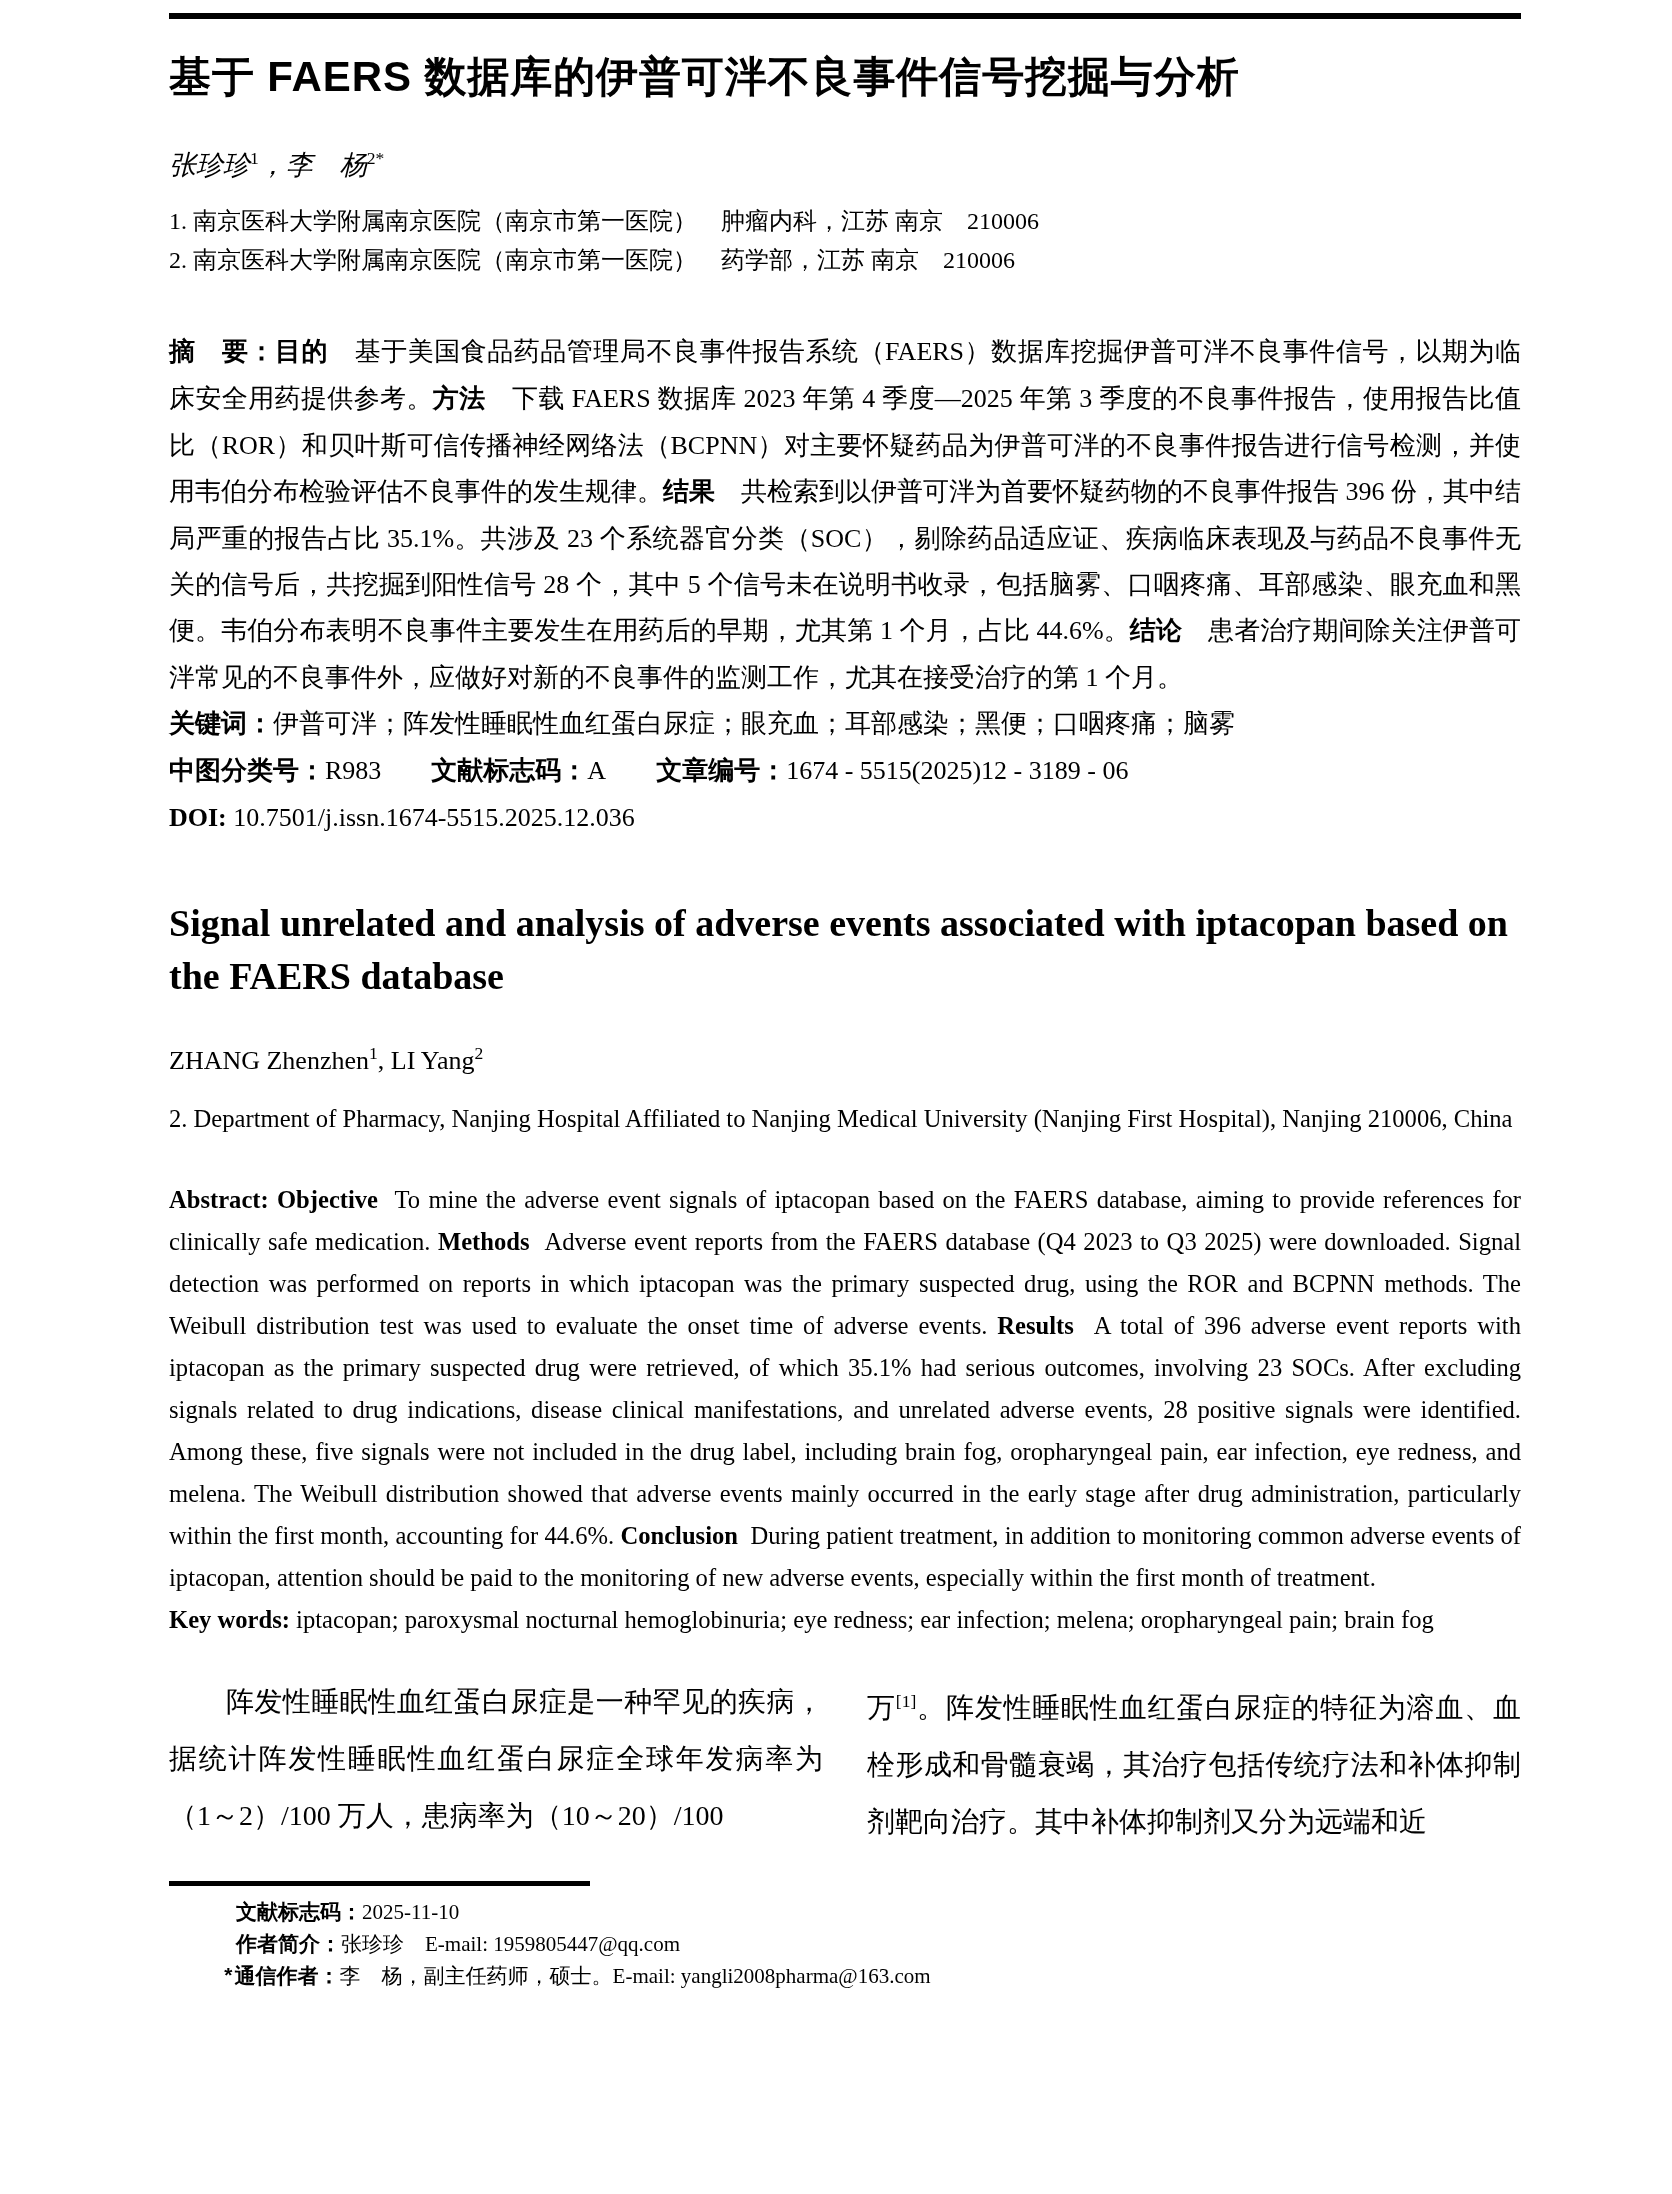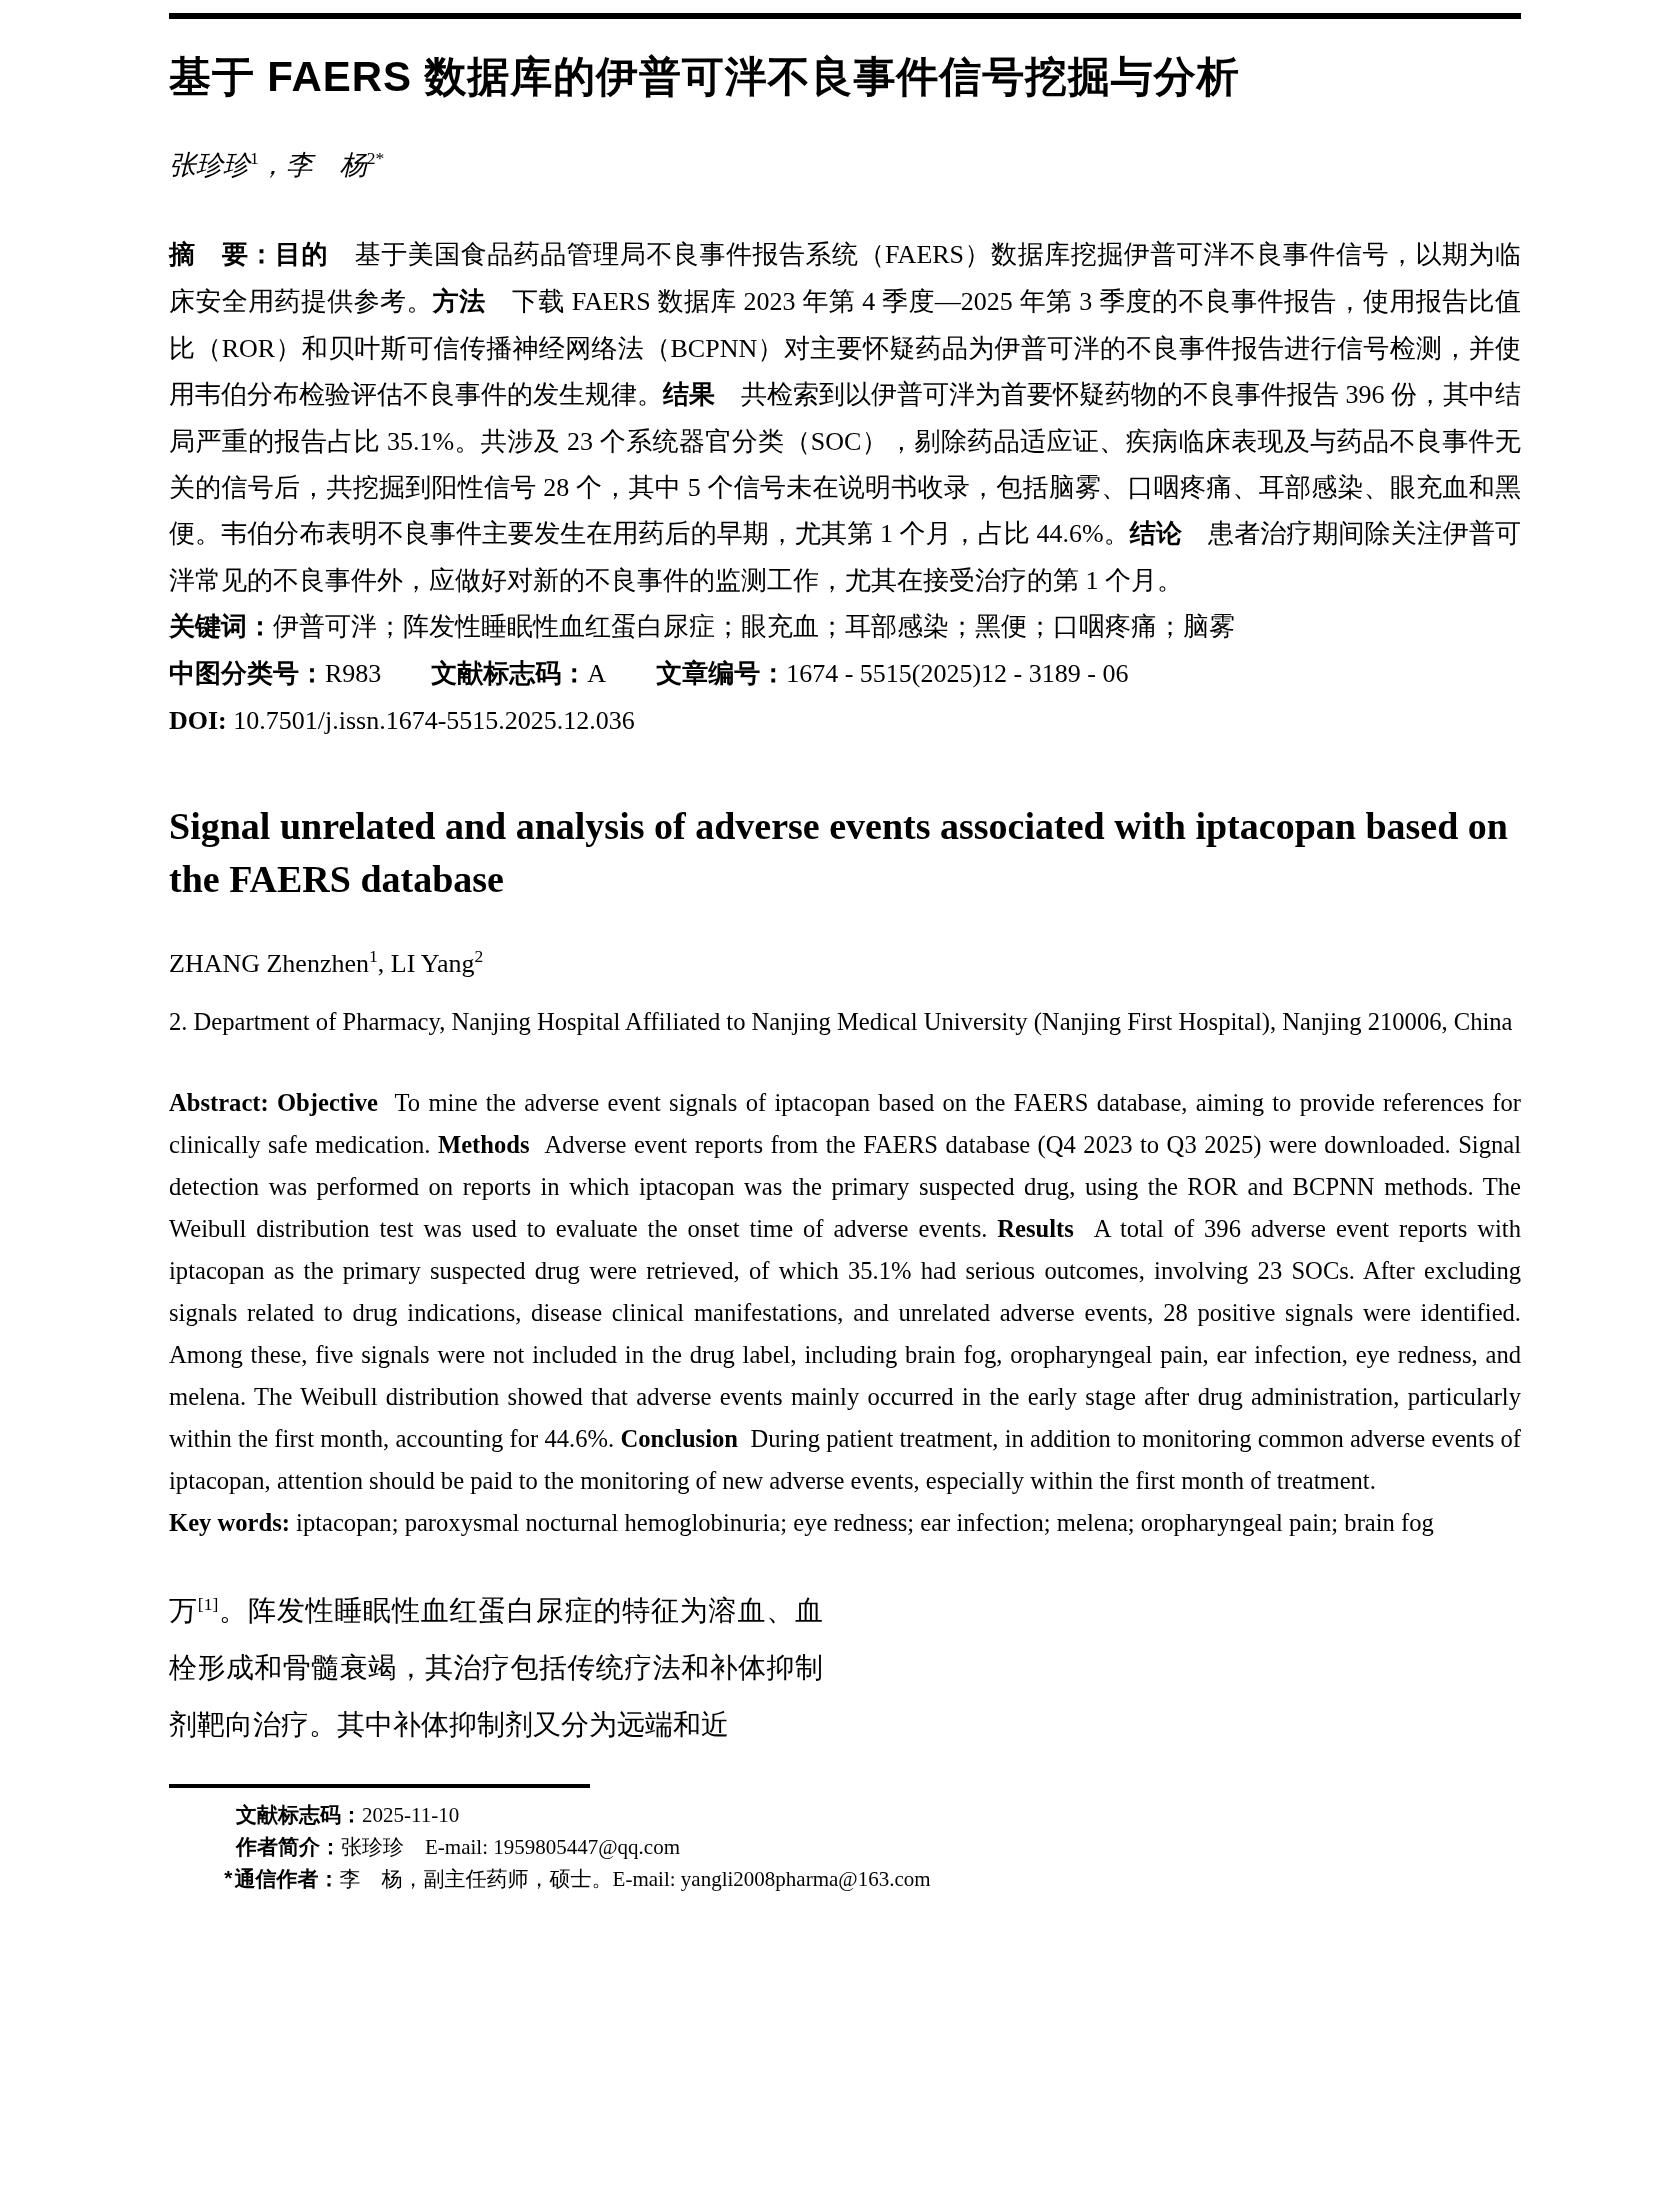--- a/index.html
+++ b/index.html
@@ -51,20 +51,24 @@
   <div class="content">
 
     <div class="hrule"></div>
 
     <div class="title-cn">基于 FAERS 数据库的伊普可泮不良事件信号挖掘与分析</div>
 
     <div class="authors-cn">
       <span>张珍珍</span><sup>1</sup><span>，李　杨</span><sup>2*</sup>
     </div>
 
+    <div class="affils-cn">
+      <div>1. 南京医科大学附属南京医院（南京市第一医院）　肿瘤内科，江苏 南京　210006</div>
+      <div>2. 南京医科大学附属南京医院（南京市第一医院）　药学部，江苏 南京　210006</div>
+    </div>
 
     <div class="abs-cn">
       <p><span class="blk">摘　要：</span><span class="blk">目的</span><span>　基于美国食品药品管理局不良事件报告系统（FAERS）数据库挖掘伊普可泮不良事件信号，以期为临床安全用药提供参考。</span><span class="blk">方法</span><span>　下载 FAERS 数据库 2023 年第 4 季度—2025 年第 3 季度的不良事件报告，使用报告比值比（ROR）和贝叶斯可信传播神经网络法（BCPNN）对主要怀疑药品为伊普可泮的不良事件报告进行信号检测，并使用韦伯分布检验评估不良事件的发生规律。</span><span class="blk">结果</span><span>　共检索到以伊普可泮为首要怀疑药物的不良事件报告 396 份，其中结局严重的报告占比 35.1%。共涉及 23 个系统器官分类（SOC），剔除药品适应证、疾病临床表现及与药品不良事件无关的信号后，共挖掘到阳性信号 28 个，其中 5 个信号未在说明书收录，包括脑雾、口咽疼痛、耳部感染、眼充血和黑便。韦伯分布表明不良事件主要发生在用药后的早期，尤其第 1 个月，占比 44.6%。</span><span class="blk">结论</span><span>　患者治疗期间除关注伊普可泮常见的不良事件外，应做好对新的不良事件的监测工作，尤其在接受治疗的第 1 个月。</span></p>
       <p><span class="blk">关键词：</span><span>伊普可泮；阵发性睡眠性血红蛋白尿症；眼充血；耳部感染；黑便；口咽疼痛；脑雾</span></p>
       <p class="class-line"><span class="blk">中图分类号：</span><span class="gap">R983</span><span class="blk">文献标志码：</span><span class="gap">A</span><span class="blk">文章编号：</span><span>1674 - 5515(2025)12 - 3189 - 06</span></p>
       <p class="doi-line"><b>DOI:</b><span> 10.7501/j.issn.1674-5515.2025.12.036</span></p>
     </div>
 
     <div class="title-en">Signal unrelated and analysis of adverse events associated with iptacopan based on the FAERS database</div>
 
@@ -75,20 +79,21 @@
     <div class="affils-en">
       <div class="aff">2. Department of Pharmacy, Nanjing Hospital Affiliated to Nanjing Medical University (Nanjing First Hospital), Nanjing 210006, China</div>
     </div>
 
     <div class="abs-en">
       <p><b>Abstract: Objective</b><span>&nbsp;&nbsp;To mine the adverse event signals of iptacopan based on the FAERS database, aiming to provide references for clinically safe medication. </span><b>Methods</b><span>&nbsp;&nbsp;Adverse event reports from the FAERS database (Q4 2023 to Q3 2025) were downloaded. Signal detection was performed on reports in which iptacopan was the primary suspected drug, using the ROR and BCPNN methods. The Weibull distribution test was used to evaluate the onset time of adverse events. </span><b>Results</b><span>&nbsp;&nbsp;A total of 396 adverse event reports with iptacopan as the primary suspected drug were retrieved, of which 35.1% had serious outcomes, involving 23 SOCs. After excluding signals related to drug indications, disease clinical manifestations, and unrelated adverse events, 28 positive signals were identified. Among these, five signals were not included in the drug label, including brain fog, oropharyngeal pain, ear infection, eye redness, and melena. The Weibull distribution showed that adverse events mainly occurred in the early stage after drug administration, particularly within the first month, accounting for 44.6%. </span><b>Conclusion</b><span>&nbsp;&nbsp;During patient treatment, in addition to monitoring common adverse events of iptacopan, attention should be paid to the monitoring of new adverse events, especially within the first month of treatment.</span></p>
       <p><b>Key words:</b><span> iptacopan; paroxysmal nocturnal hemoglobinuria; eye redness; ear infection; melena; oropharyngeal pain; brain fog</span></p>
     </div>
 
     <div class="bodycols">
+      <div class="col">　　阵发性睡眠性血红蛋白尿症是一种罕见的疾病，据统计阵发性睡眠性血红蛋白尿症全球年发病率为（1～2）/100 万人，患病率为（10～20）/100</div>
       <div class="col"><span>万</span><sup>[1]</sup><span>。阵发性睡眠性血红蛋白尿症的特征为溶血、血栓形成和骨髓衰竭，其治疗包括传统疗法和补体抑制剂靶向治疗。其中补体抑制剂又分为远端和近</span></div>
     </div>
 
     <div class="fnrule"></div>
     <div class="footnotes">
       <div class="fl"><span class="blk">文献标志码：</span><span>2025-11-10</span></div>
       <div class="fl"><span class="blk">作者简介：</span><span>张珍珍　E-mail: 1959805447@qq.com</span></div>
       <div class="fl star"><span class="blk">*通信作者：</span><span>李　杨，副主任药师，硕士。E-mail: yangli2008pharma@163.com</span></div>
     </div>
 

